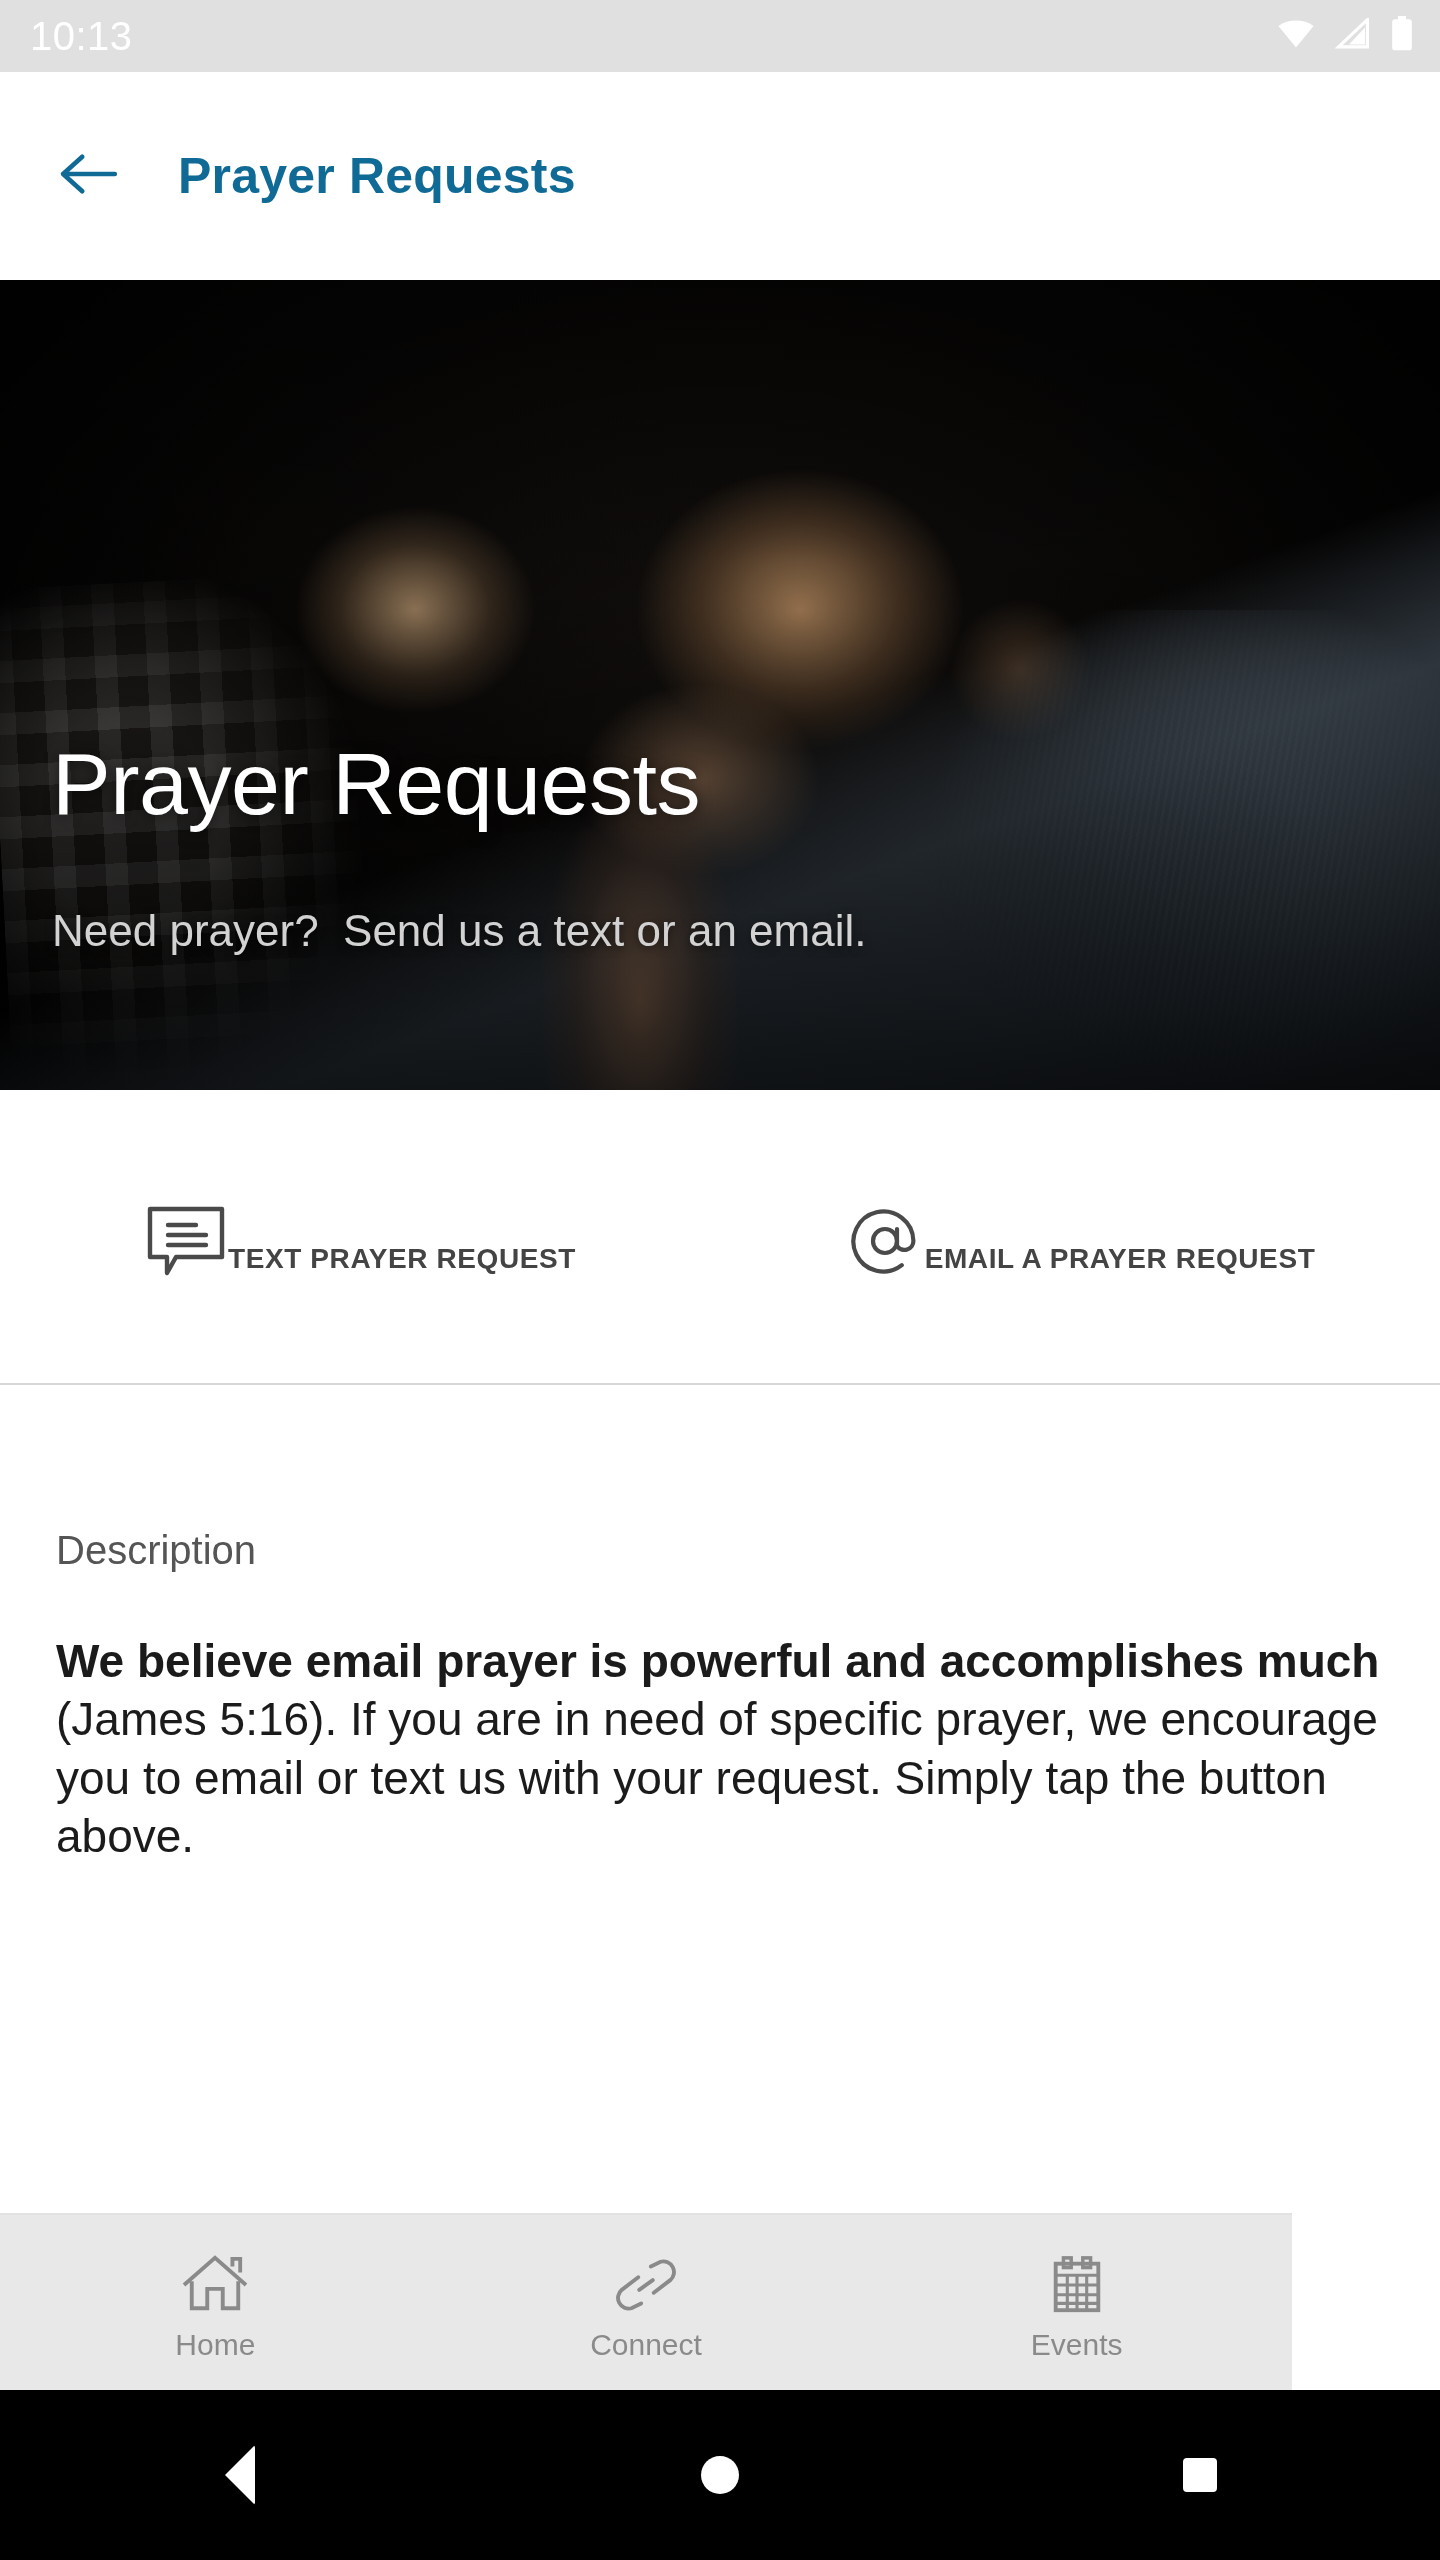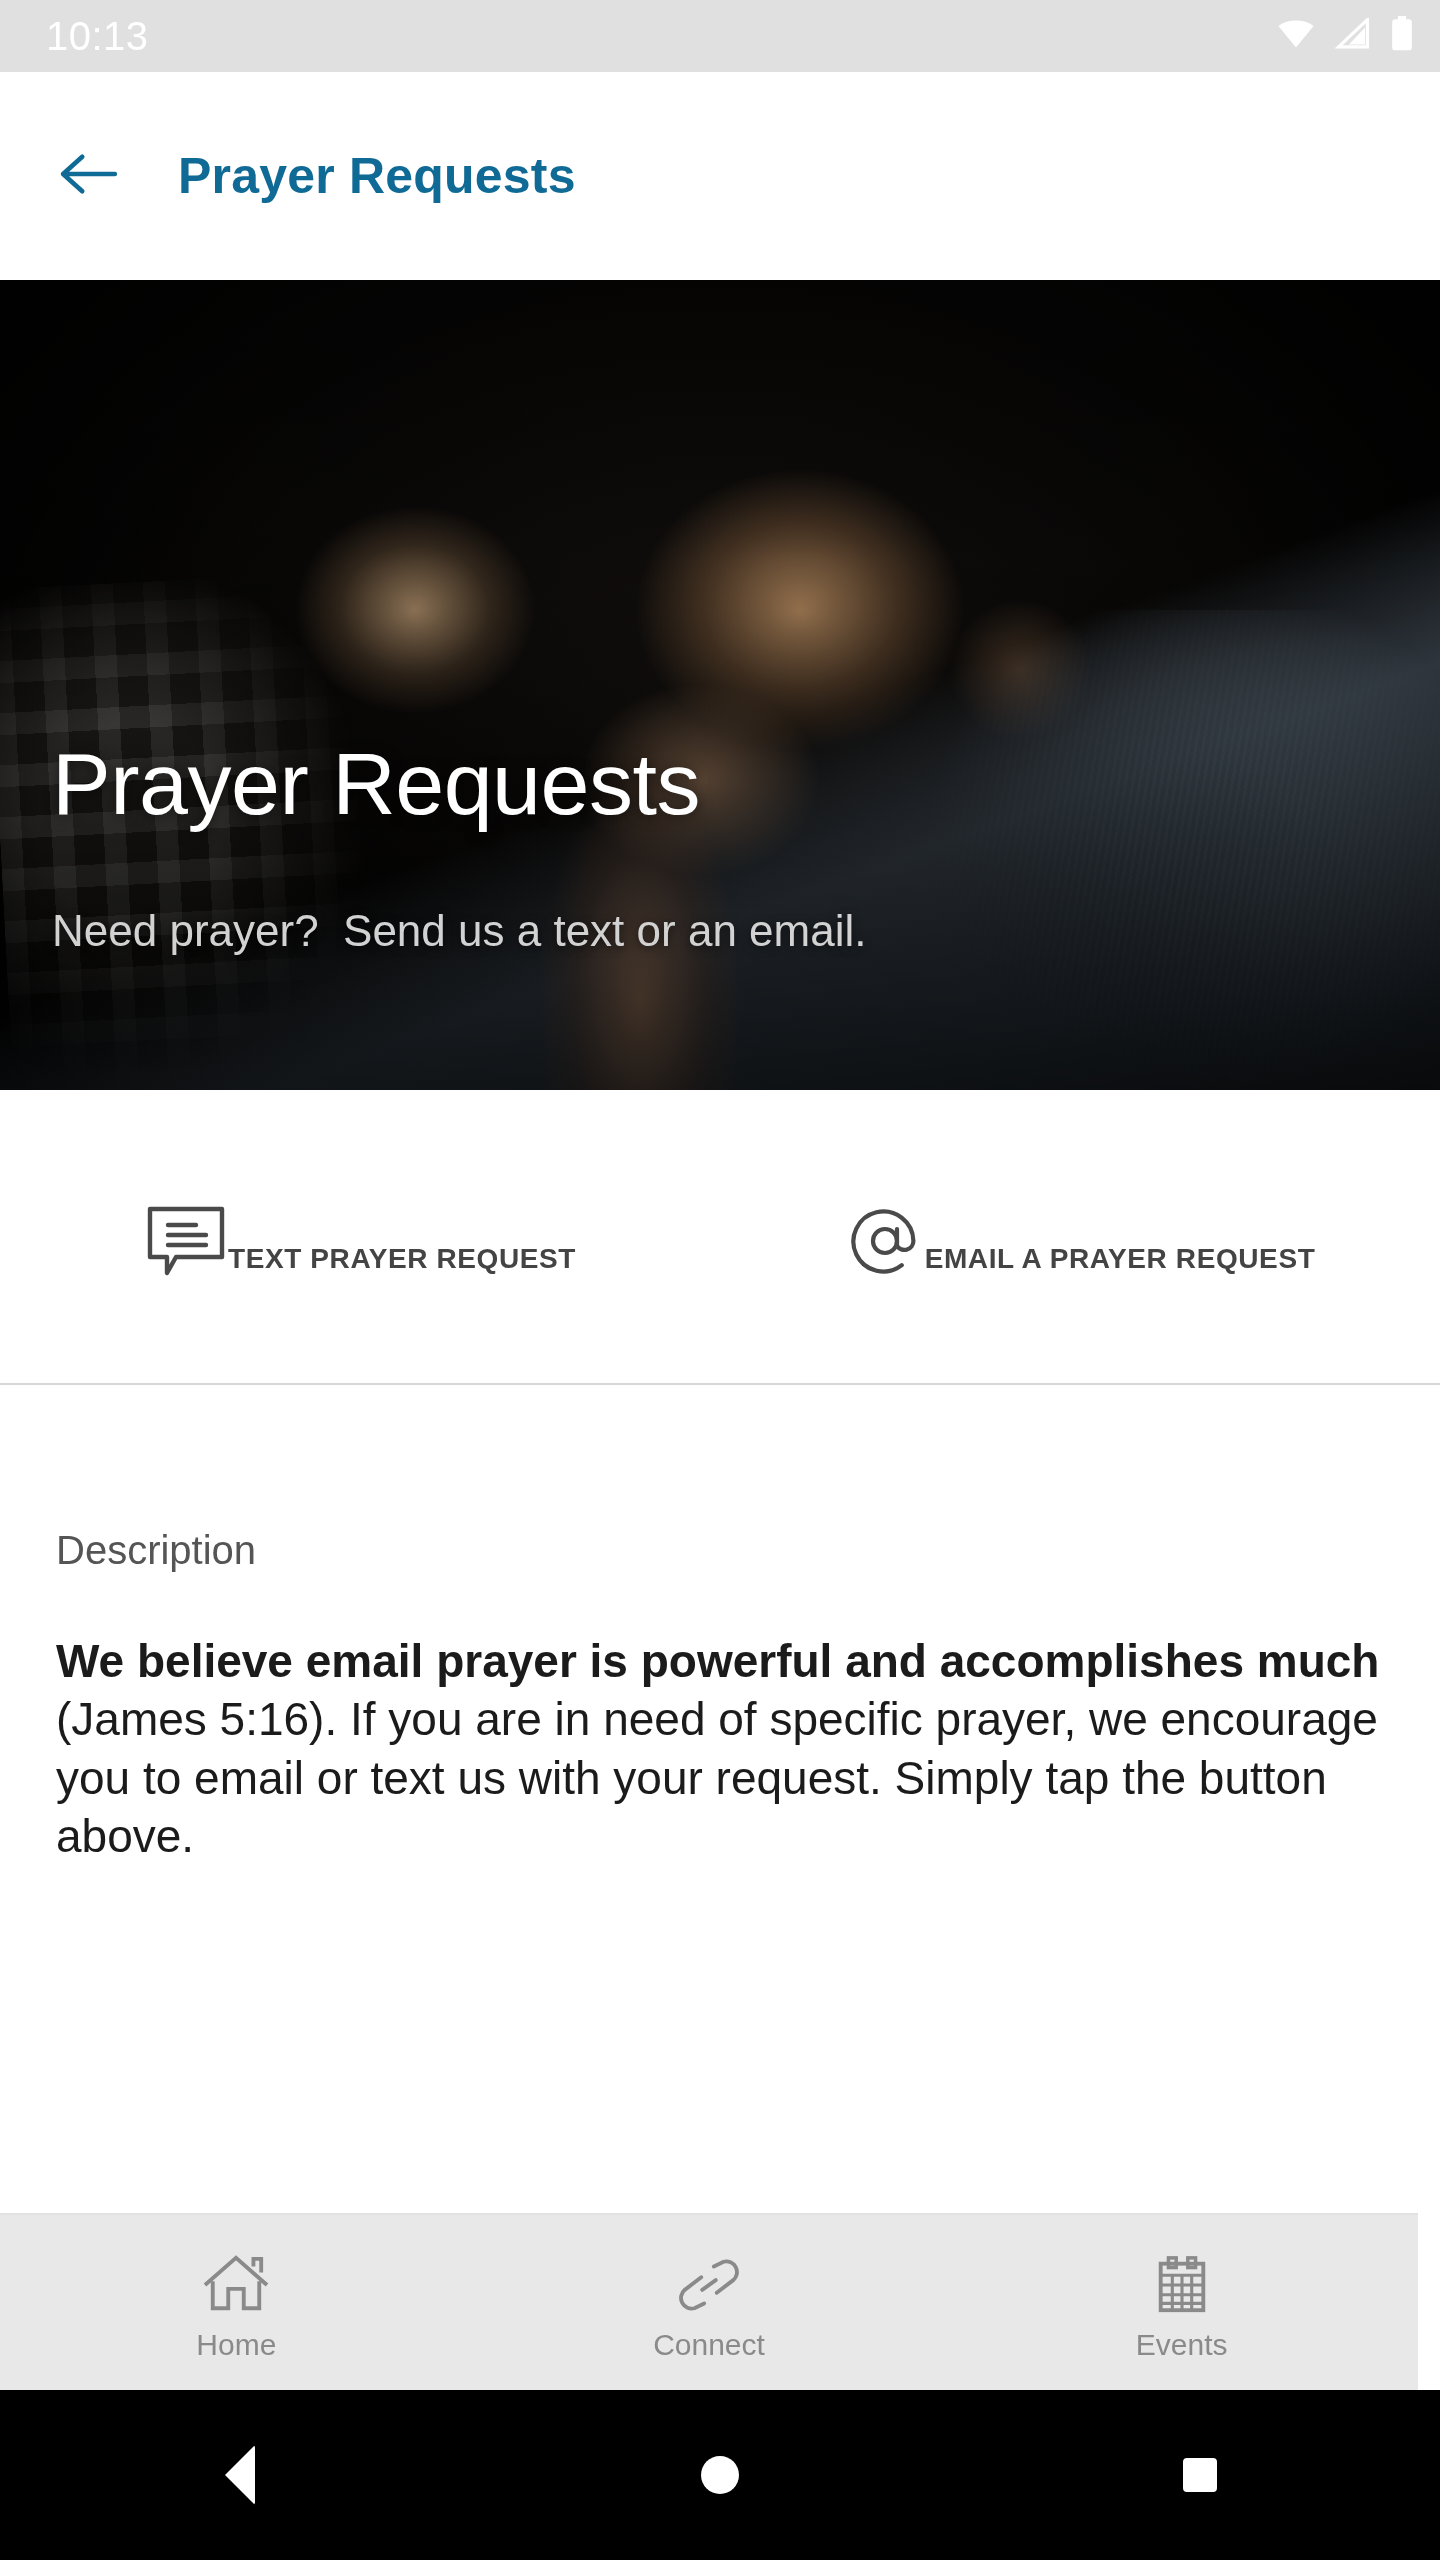--- a/index.html
+++ b/index.html
@@ -8,21 +8,21 @@
     font-family:"Liberation Sans", sans-serif;
     background:#ffffff;
     overflow:hidden;
   }
 
   
   .status-bar{
     position:absolute; top:0; left:0; width:1440px; height:72px;
     background:#e0e0e0;
     display:flex; align-items:center; justify-content:space-between;
-    padding:0 26px 0 46px;
+    padding:0 26px 0 30px;
   }
   .status-time{
     color:#ffffff; font-size:40px; font-weight:400; letter-spacing:.5px;
     line-height:1;
   }
   .status-icons{ display:flex; align-items:center; gap:18px; }
 
   
   .app-bar{
     position:absolute; top:72px; left:0; width:1440px; height:208px;
@@ -133,21 +133,21 @@
   }
   .desc-body b{ font-weight:700; }
 
   .scroll-track{
     position:absolute; right:0; top:1385px; width:10px; height:828px;
     background:transparent;
   }
 
   
   .bottom-nav{
-    position:absolute; top:2213px; left:0; width:1418px; height:177px;
+    position:absolute; top:2213px; left:0; width:1292px; height:177px;
     background:#e8e8e8; display:flex;
     border-top:2px solid #e2e2e2;
   }
   .nav-item{
     flex:1; display:flex; flex-direction:column; align-items:center;
     justify-content:center; cursor:pointer; gap:14px;
   }
   .nav-icon{ height:70px; display:flex; align-items:flex-end; justify-content:center; }
   .nav-label{ font-size:30px; color:#8a8a8a; font-weight:400; line-height:1; }
   .nav-item.active .nav-label{ color:#0d73A5; }

